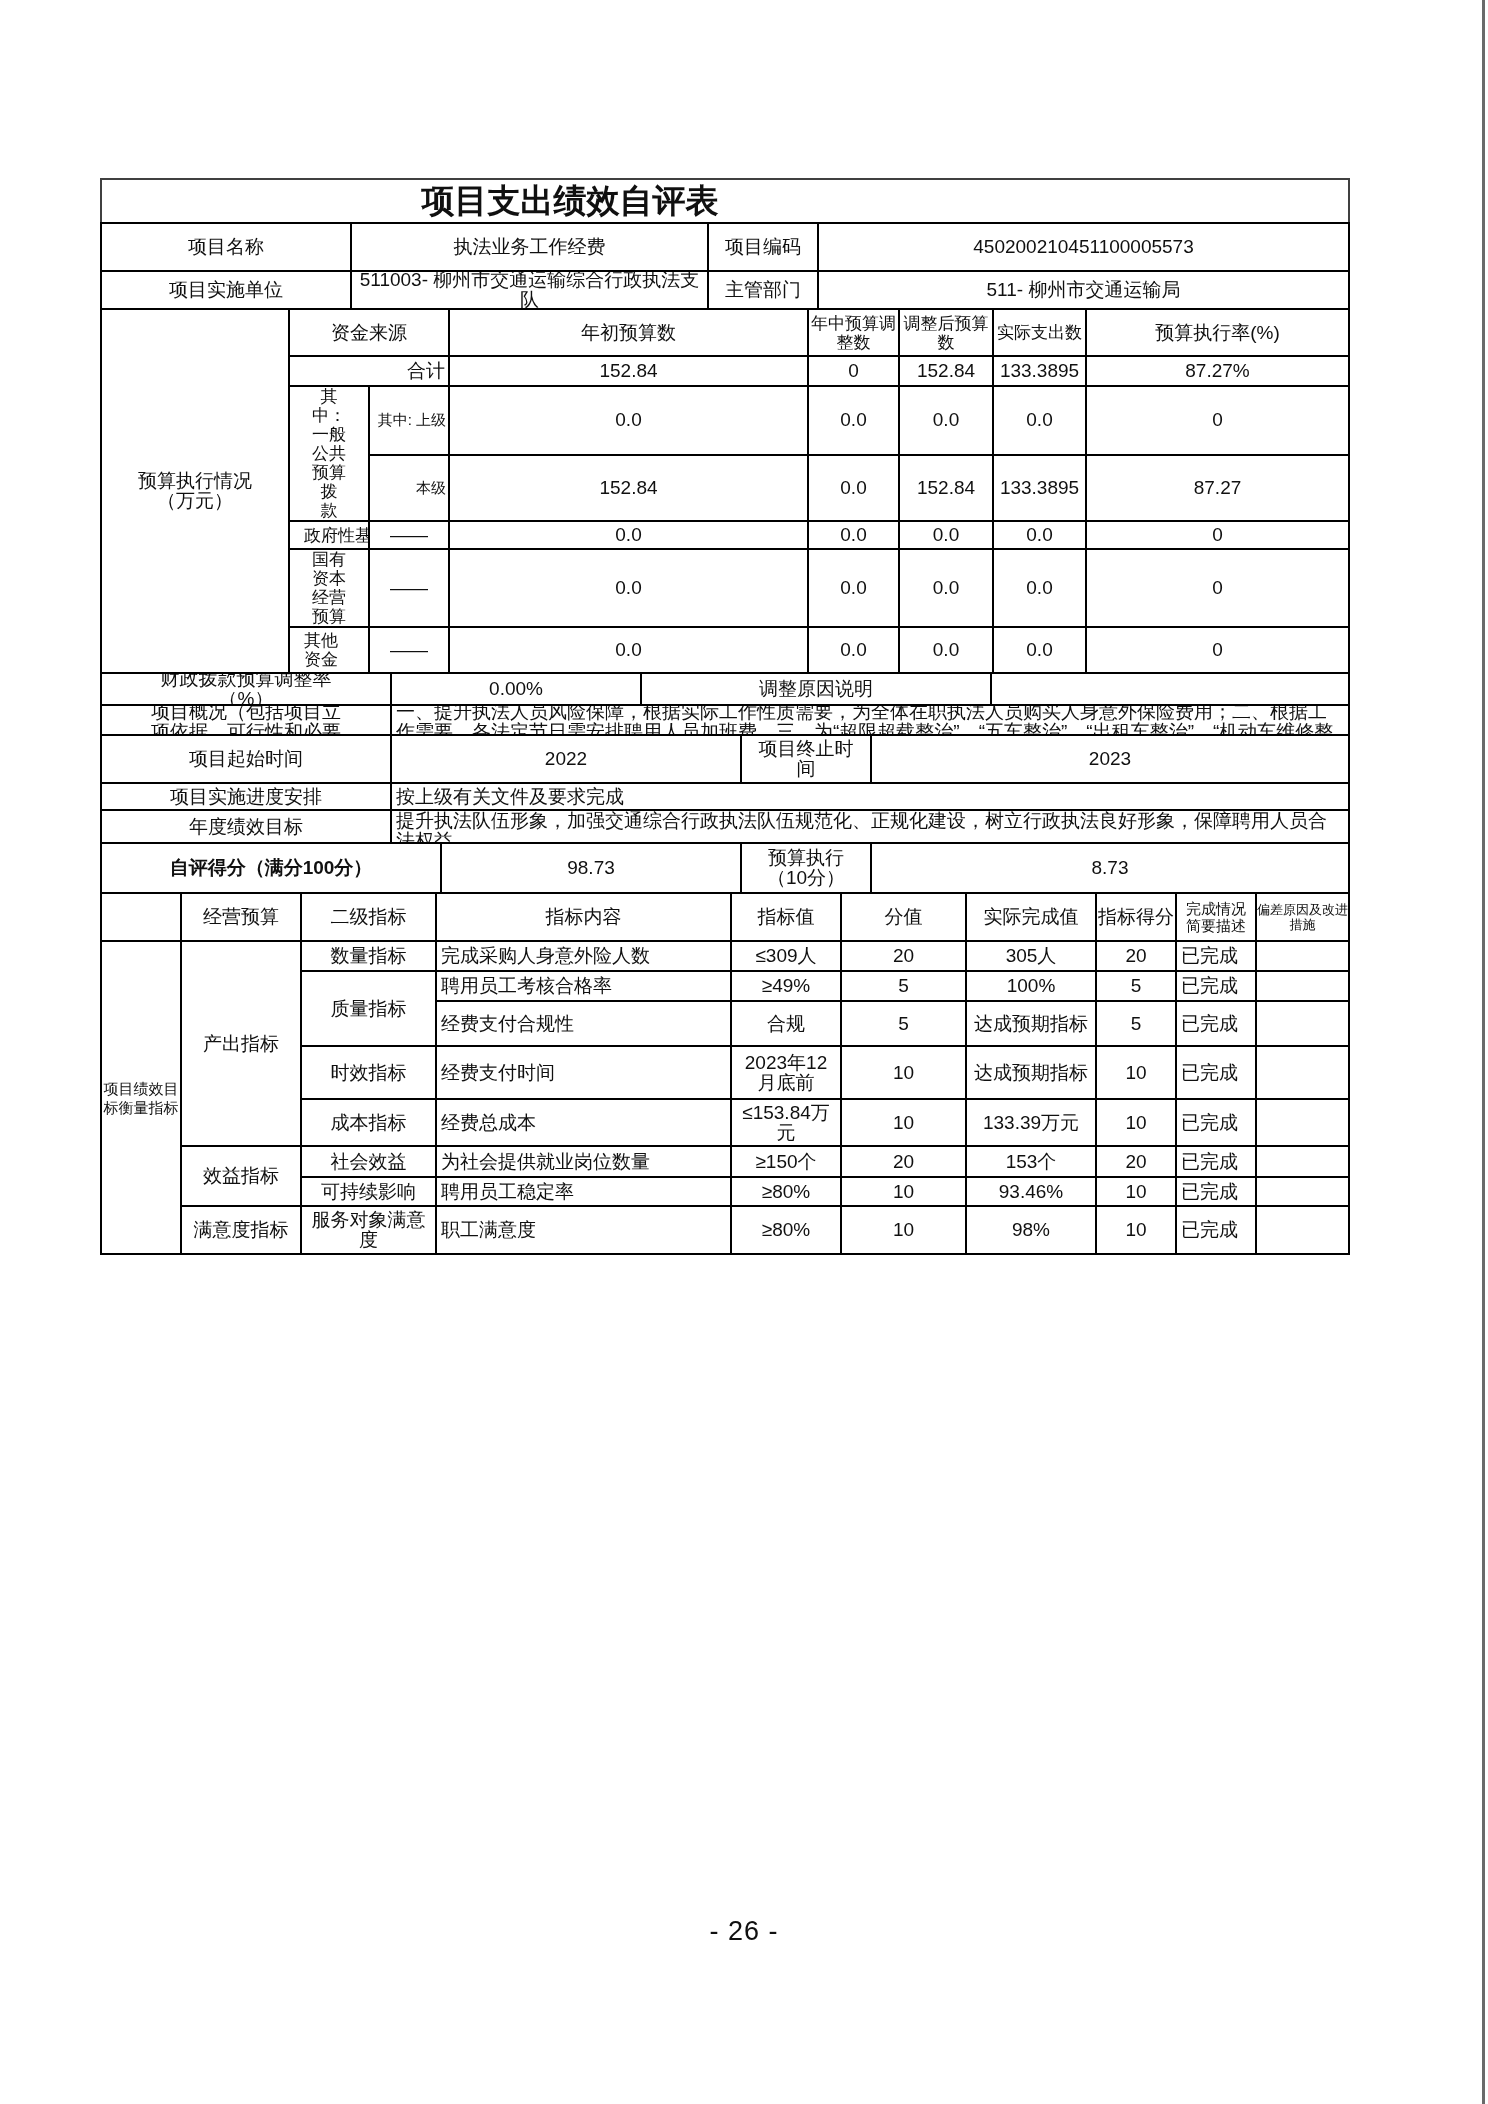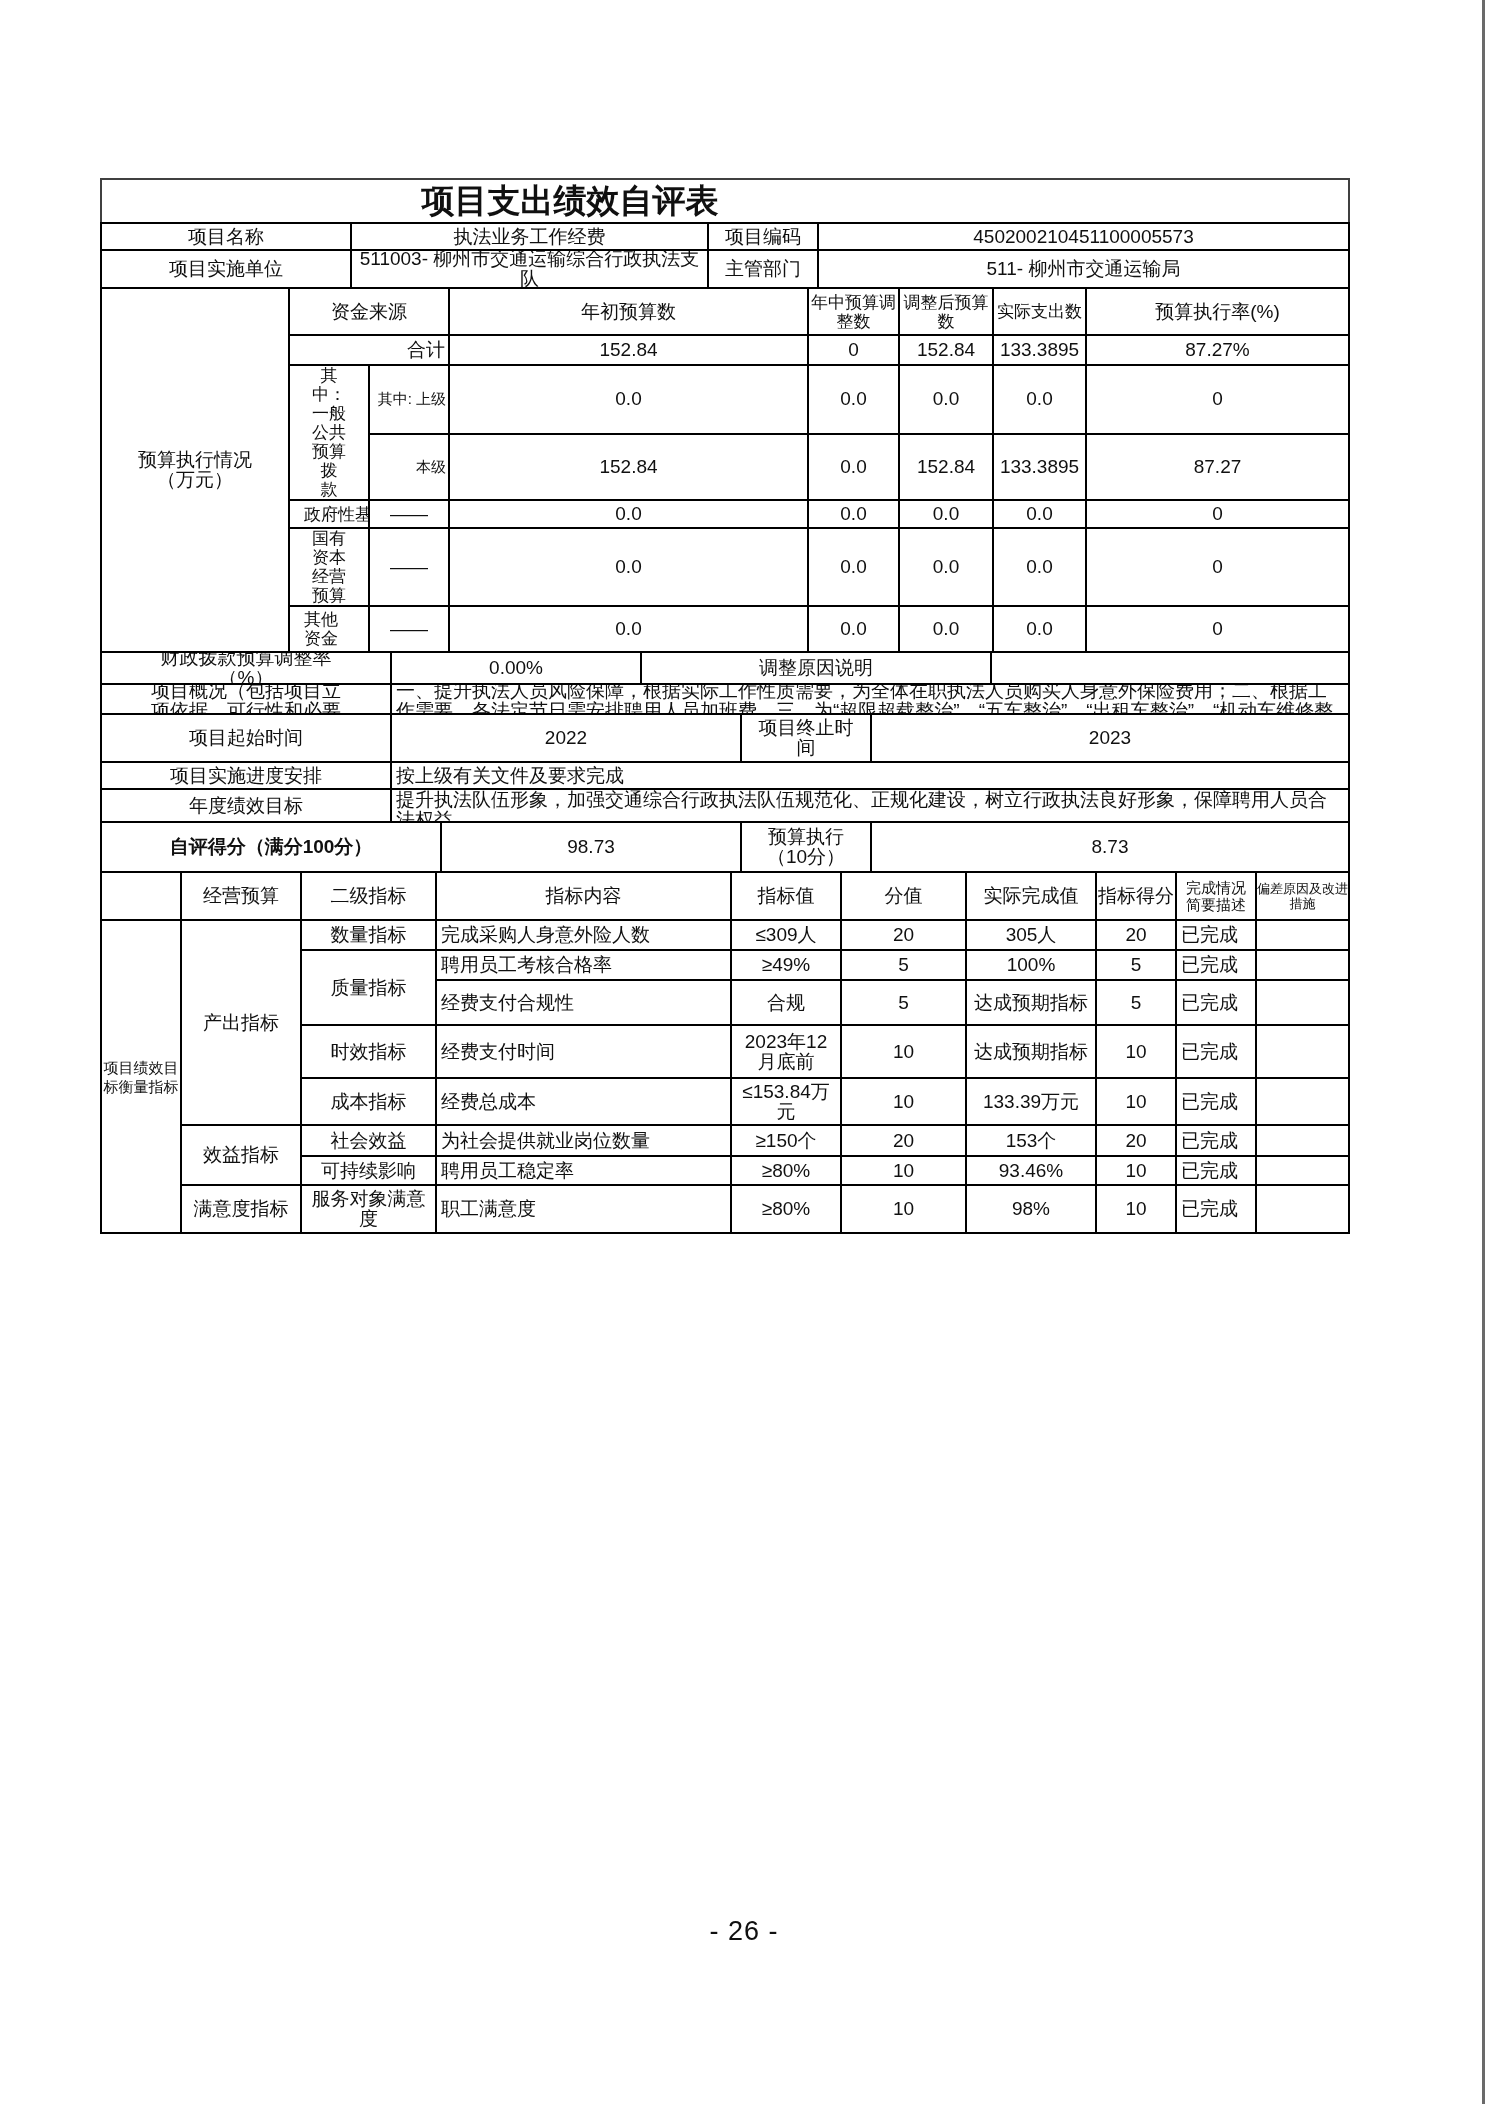--- a/index.html
+++ b/index.html
@@ -66,21 +66,21 @@
     </table>
 
   <table>
     <colgroup>
         <col style="width:250px">
         <col style="width:357px">
         <col style="width:110px">
         <col style="width:531px">
       </colgroup>
     <tbody>
-        <tr style="height:27px">
+        <tr style="height:48px">
       <td>项目名称</td>
       <td>执法业务工作经费</td>
       <td>项目编码</td>
       <td>450200210451100005573</td>
     </tr>
     <tr style="height:36px">
       <td>项目实施单位</td>
       <td class="p0">
         <div class="clip" style="height:36px">
               <span>511003- 柳州市交通运输综合行政执法支队</span>

